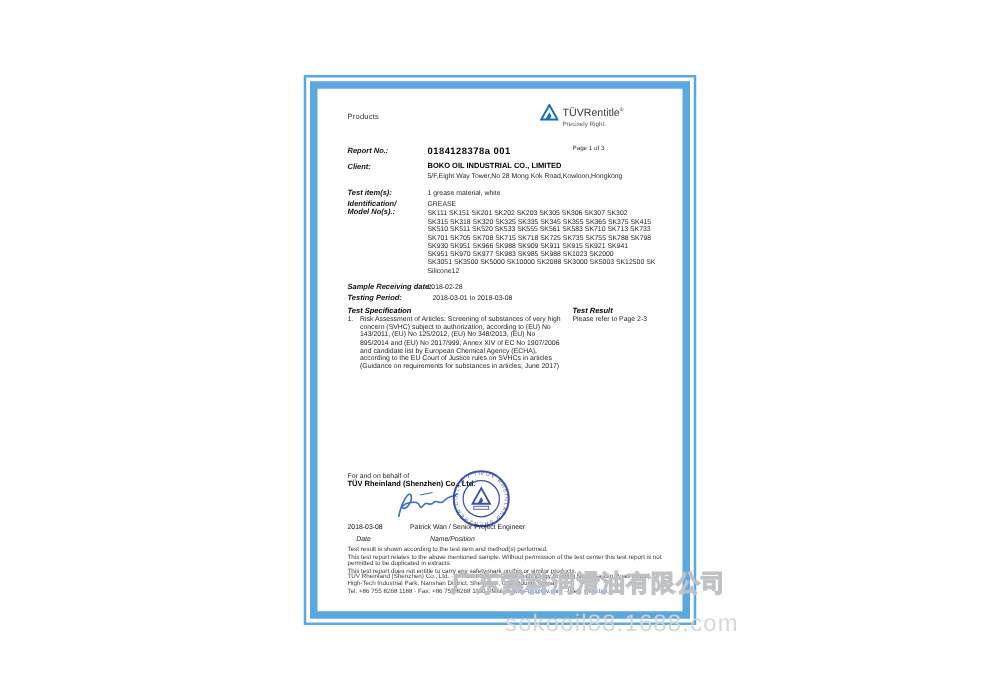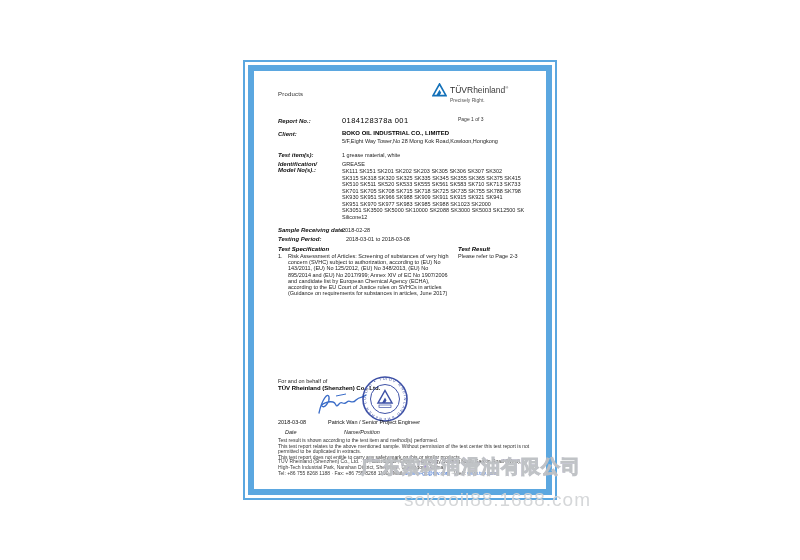--- a/index.html
+++ b/index.html
@@ -21,21 +21,21 @@
   .products{left:24px;top:20px;font-size:6px;color:#2e2e2e;letter-spacing:.2px;}
   .logo{left:178px;top:12px;display:flex;align-items:flex-start;}
   .logo-text{margin-left:3px;line-height:9px;}
   .brand{font-size:8.5px;color:#3d3d3d;}
   .brand b{font-weight:normal;color:#2f2f2f;}
   .reg{font-size:4px;vertical-align:super;color:#3d3d3d;}
   .tagline{font-size:5px;color:#555;margin-top:1px;}
   
   .lbl{font-weight:bold;font-style:italic;font-size:6px;color:#111;}
   .val-b{font-size:6px;font-weight:bold;color:#000;}
-  .report-no{font-size:7.5px;font-weight:normal;letter-spacing:.4px;color:#000;}
+  .report-no{font-size:7.5px;font-weight:bold;letter-spacing:.4px;color:#000;}
   .page-ind{font-size:5px;color:#333;}
   .small{font-size:5.5px;color:#1d1d1d;}
   .models{font-size:5.5px;line-height:6.5px;color:#1d1d1d;white-space:normal;width:186px;}
   .spec-head{font-weight:bold;font-style:italic;font-size:6px;color:#000;}
   .spec-body{font-size:5.5px;line-height:6.2px;color:#222;white-space:normal;width:172px;}
   .spec-num{position:absolute;left:0;top:0;}
   .spec-text{margin-left:10px;}
   
   .sig-label{font-size:5.5px;color:#1d1d1d;}
   .company-b{font-size:6px;font-weight:bold;color:#000;}
@@ -65,21 +65,21 @@
     <div class="abs products">Products</div>
 
     <div class="abs logo">
       <span>
         <svg width="15" height="14" viewBox="0 0 15 14">
           <path d="M7.5 1 L14 12.6 L1 12.6 Z" fill="none" stroke="#1371b9" stroke-width="1.6"></path>
           <path d="M4.2 12.6 L7.5 6.8 L9.2 9.8 L7.6 12.6 Z" fill="#1371b9"></path>
         </svg>
       </span>
       <span class="logo-text">
-        <span class="brand"><b>TÜVR</b><span>heinland</span><span class="reg">®</span></span>
+        <span class="brand"><b>TÜVR</b><span>entitle</span><span class="reg">®</span></span>
         <div class="tagline">Precisely Right.</div>
       </span>
     </div>
 
     <div class="abs lbl" style="left:24px;top:47px">Report No.:</div>
     <div class="abs report-no" style="left:88px;top:45px">0184128378a 001</div>
     <div class="abs page-ind" style="left:204px;top:45px">Page 1 of 3</div>
 
     <div class="abs lbl" style="left:24px;top:60px">Client:</div>
     <div class="abs val-b" style="left:88px;top:59px">BOKO OIL INDUSTRIAL CO., LIMITED</div>

